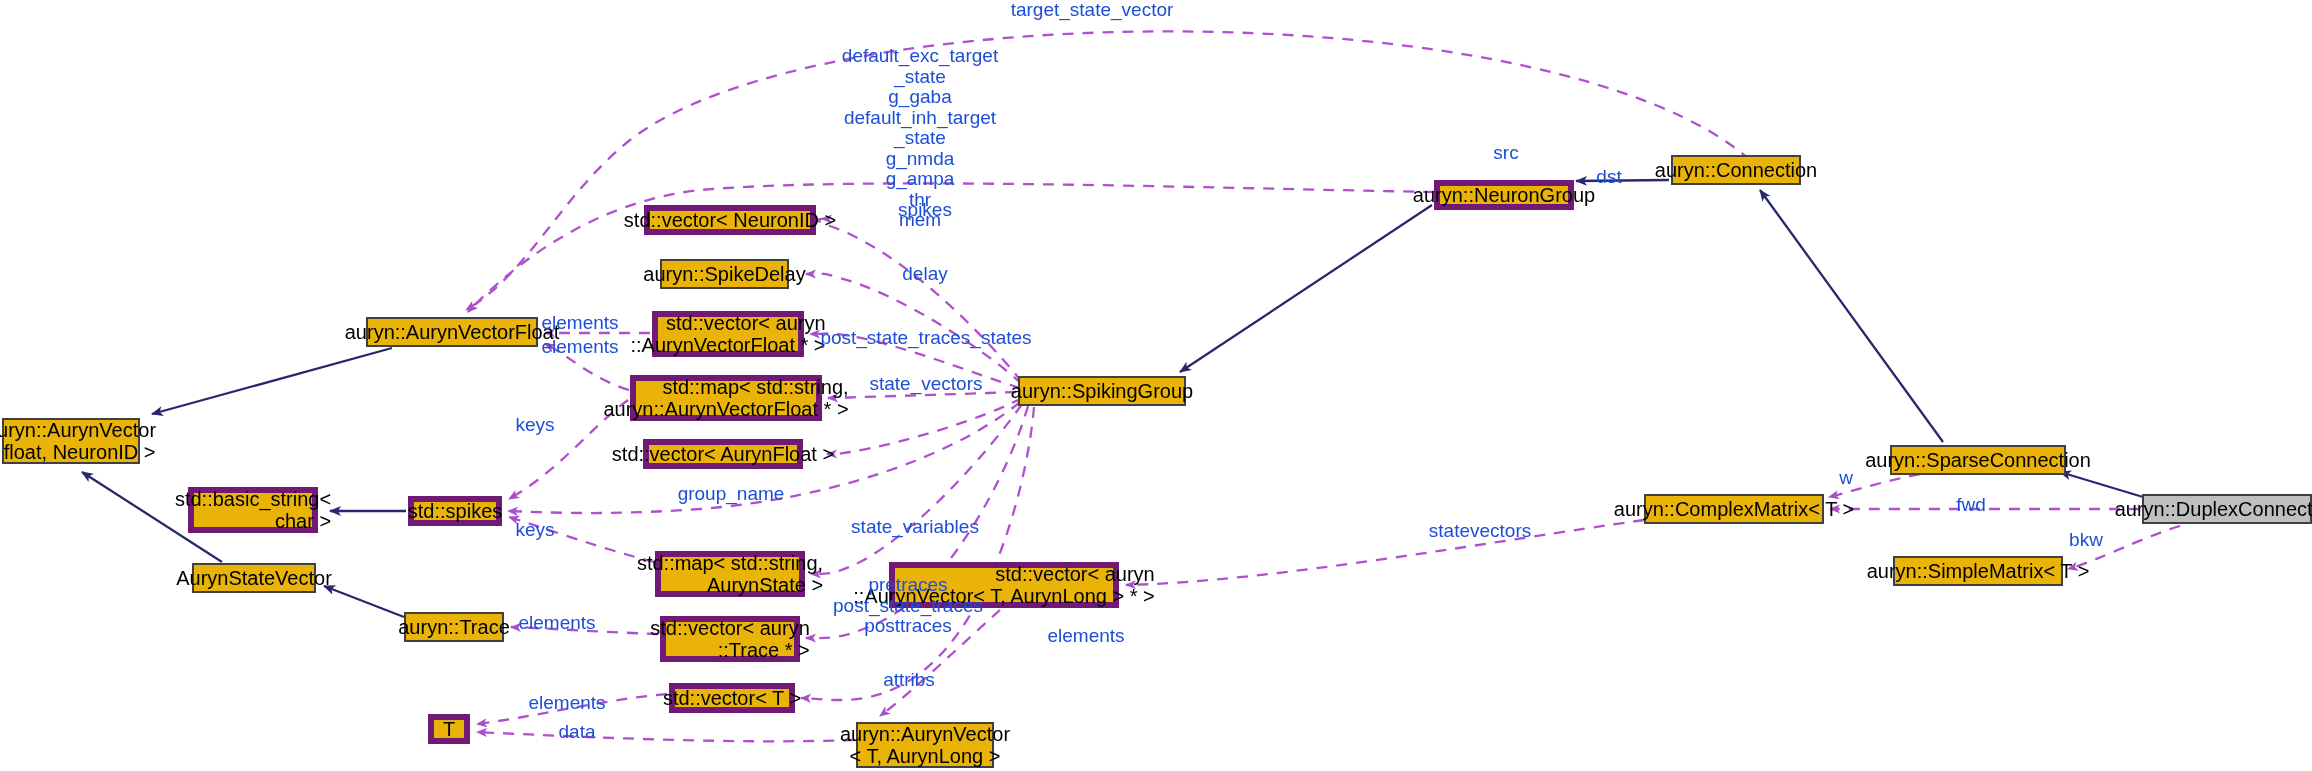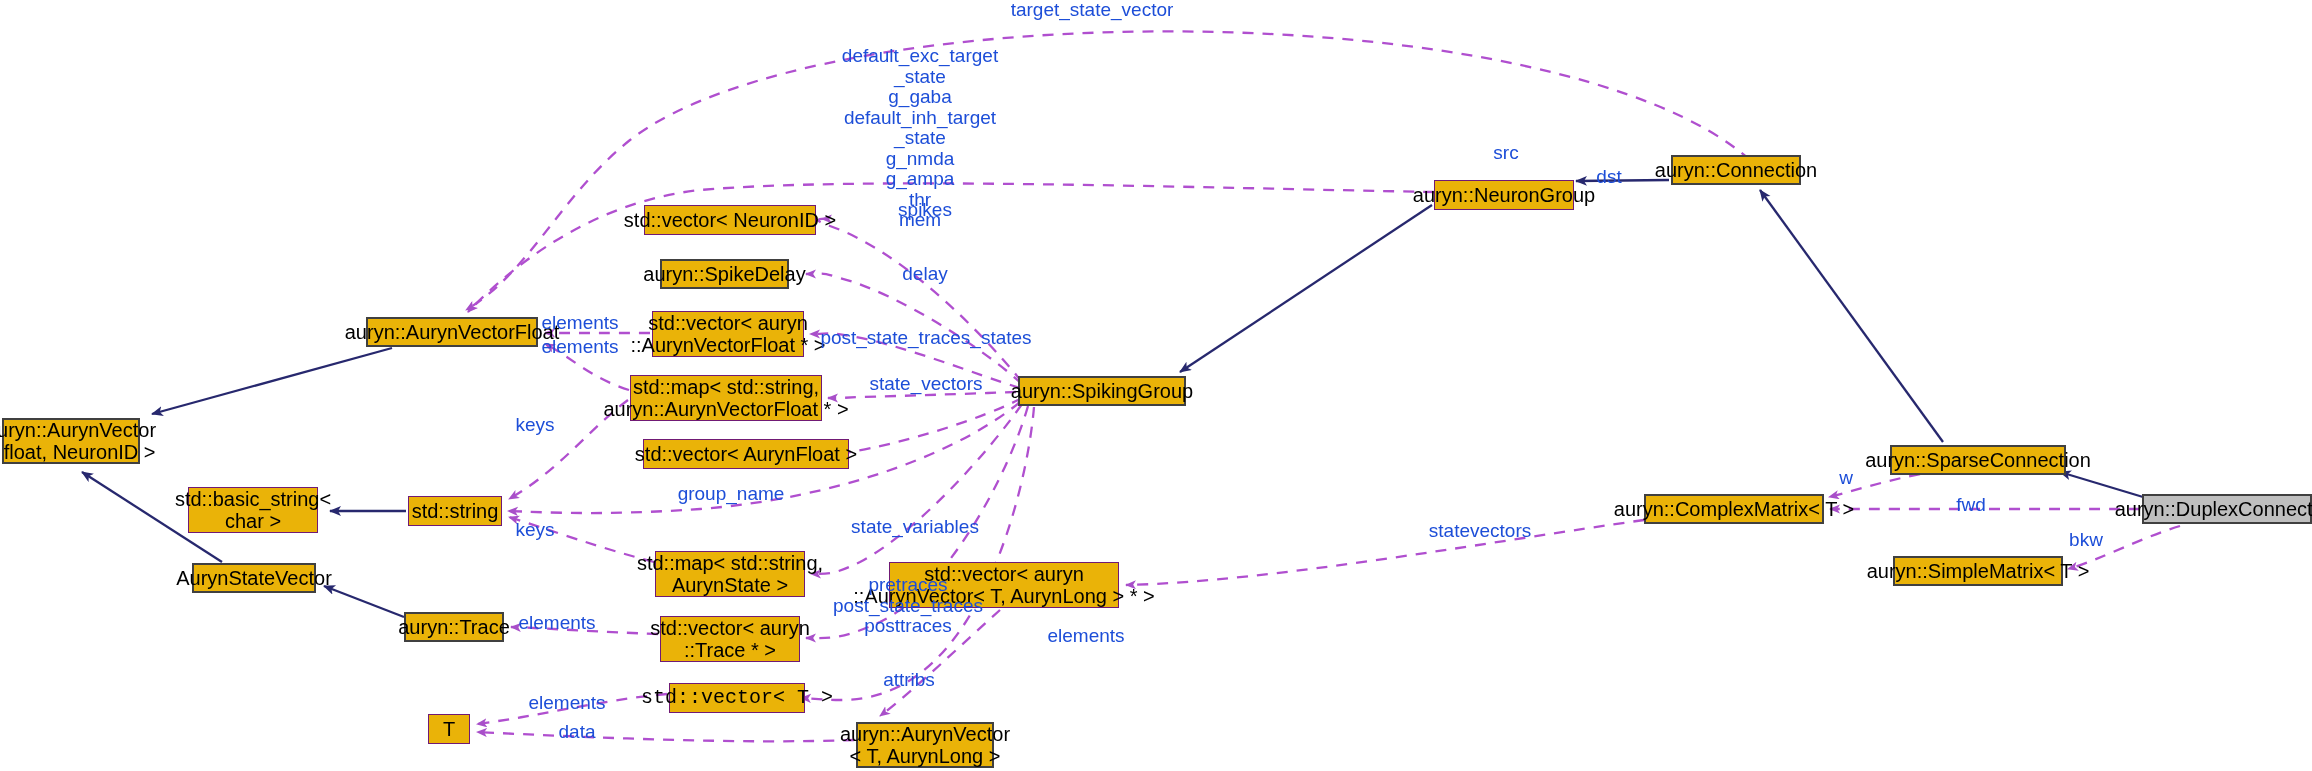--- a/index.html
+++ b/index.html
@@ -31,21 +31,22 @@
     justify-content: center;
     text-align: center;
     background: #eab308;
     color: #000000;
     font-size: 20px;
     line-height: 1.12;
     white-space: pre;
     letter-spacing: 0px;
   }
   .node.thin {
-    border: 1px solid #701a75;
+    border: 6px solid #701a75;
+    text-align: right;
   }
   .node.bold {
     border: 2px solid #404040;
   }
   .node.current {
     border: 2px solid #404040;
     background: #bfbfbf;
   }
   .edge-label {
     position: absolute;
@@ -139,36 +140,36 @@
 
       <path d="M 2143,497 L 2060,472"></path>
     </g>
   </svg>
 
   <div class="node bold" style="left:2px;  top:418px; width:138px; height:46px;"><span>auryn::AurynVector
 &lt; float, NeuronID &gt;</span></div>
   <div class="node thin" style="left:188px;top:487px; width:130px; height:46px;"><span>std::basic_string&lt;
 char &gt;</span></div>
   <div class="node bold" style="left:192px;top:563px; width:124px; height:30px;"><span>AurynStateVector</span></div>
-  <div class="node thin" style="left:408px;top:496px; width:94px;  height:30px;"><span>std::string</span></div>
+  <div class="node thin" style="left:408px;top:496px; width:94px;  height:30px;"><span>std::spikes</span></div>
   <div class="node bold" style="left:404px;top:612px; width:100px; height:30px;"><span>auryn::Trace</span></div>
   <div class="node thin" style="left:428px;top:714px; width:42px;  height:30px;"><span>T</span></div>
   <div class="node bold" style="left:366px;top:317px; width:172px; height:30px;"><span>auryn::AurynVectorFloat</span></div>
   <div class="node thin" style="left:644px;top:205px; width:172px; height:30px;"><span>std::vector&lt; NeuronID &gt;</span></div>
   <div class="node bold" style="left:660px;top:259px; width:129px; height:30px;"><span>auryn::SpikeDelay</span></div>
   <div class="node thin" style="left:652px;top:311px; width:152px; height:46px;"><span>std::vector&lt; auryn
 ::AurynVectorFloat * &gt;</span></div>
   <div class="node thin" style="left:630px;top:375px; width:192px; height:46px;"><span>std::map&lt; std::string,
 auryn::AurynVectorFloat * &gt;</span></div>
-  <div class="node thin" style="left:643px;top:439px; width:206px; height:30px;"><span>std::vector&lt; AurynFloat &gt;</span></div>
+  <div class="node thin" style="left:643px;top:439px; width:160px; height:30px;"><span>std::vector&lt; AurynFloat &gt;</span></div>
   <div class="node thin" style="left:655px;top:551px; width:150px; height:46px;"><span>std::map&lt; std::string,
 AurynState &gt;</span></div>
   <div class="node thin" style="left:660px;top:616px; width:140px; height:46px;"><span>std::vector&lt; auryn
 ::Trace * &gt;</span></div>
-  <div class="node thin" style="left:669px;top:683px; width:136px; height:30px;font-family:Liberation Mono, monospace;"><span>std::vector&lt; T &gt;</span></div>
+  <div class="node thin" style="left:669px;top:683px; width:126px; height:30px;"><span>std::vector&lt; T &gt;</span></div>
   <div class="node bold" style="left:1018px;top:376px; width:168px; height:30px;"><span>auryn::SpikingGroup</span></div>
   <div class="node bold" style="left:856px; top:722px; width:138px; height:46px;"><span>auryn::AurynVector
 &lt; T, AurynLong &gt;</span></div>
   <div class="node thin" style="left:889px;top:562px; width:230px; height:46px;"><span>std::vector&lt; auryn
 ::AurynVector&lt; T, AurynLong &gt; * &gt;</span></div>
   <div class="node thin" style="left:1434px;top:180px; width:140px; height:30px;"><span>auryn::NeuronGroup</span></div>
   <div class="node bold" style="left:1671px;top:155px; width:130px; height:30px;"><span>auryn::Connection</span></div>
   <div class="node bold" style="left:1890px;top:445px; width:176px; height:30px;"><span>auryn::SparseConnection</span></div>
   <div class="node bold" style="left:1644px;top:494px; width:180px; height:30px;"><span>auryn::ComplexMatrix&lt; T &gt;</span></div>
   <div class="node bold" style="left:1893px;top:556px; width:170px; height:30px;"><span>auryn::SimpleMatrix&lt; T &gt;</span></div>

